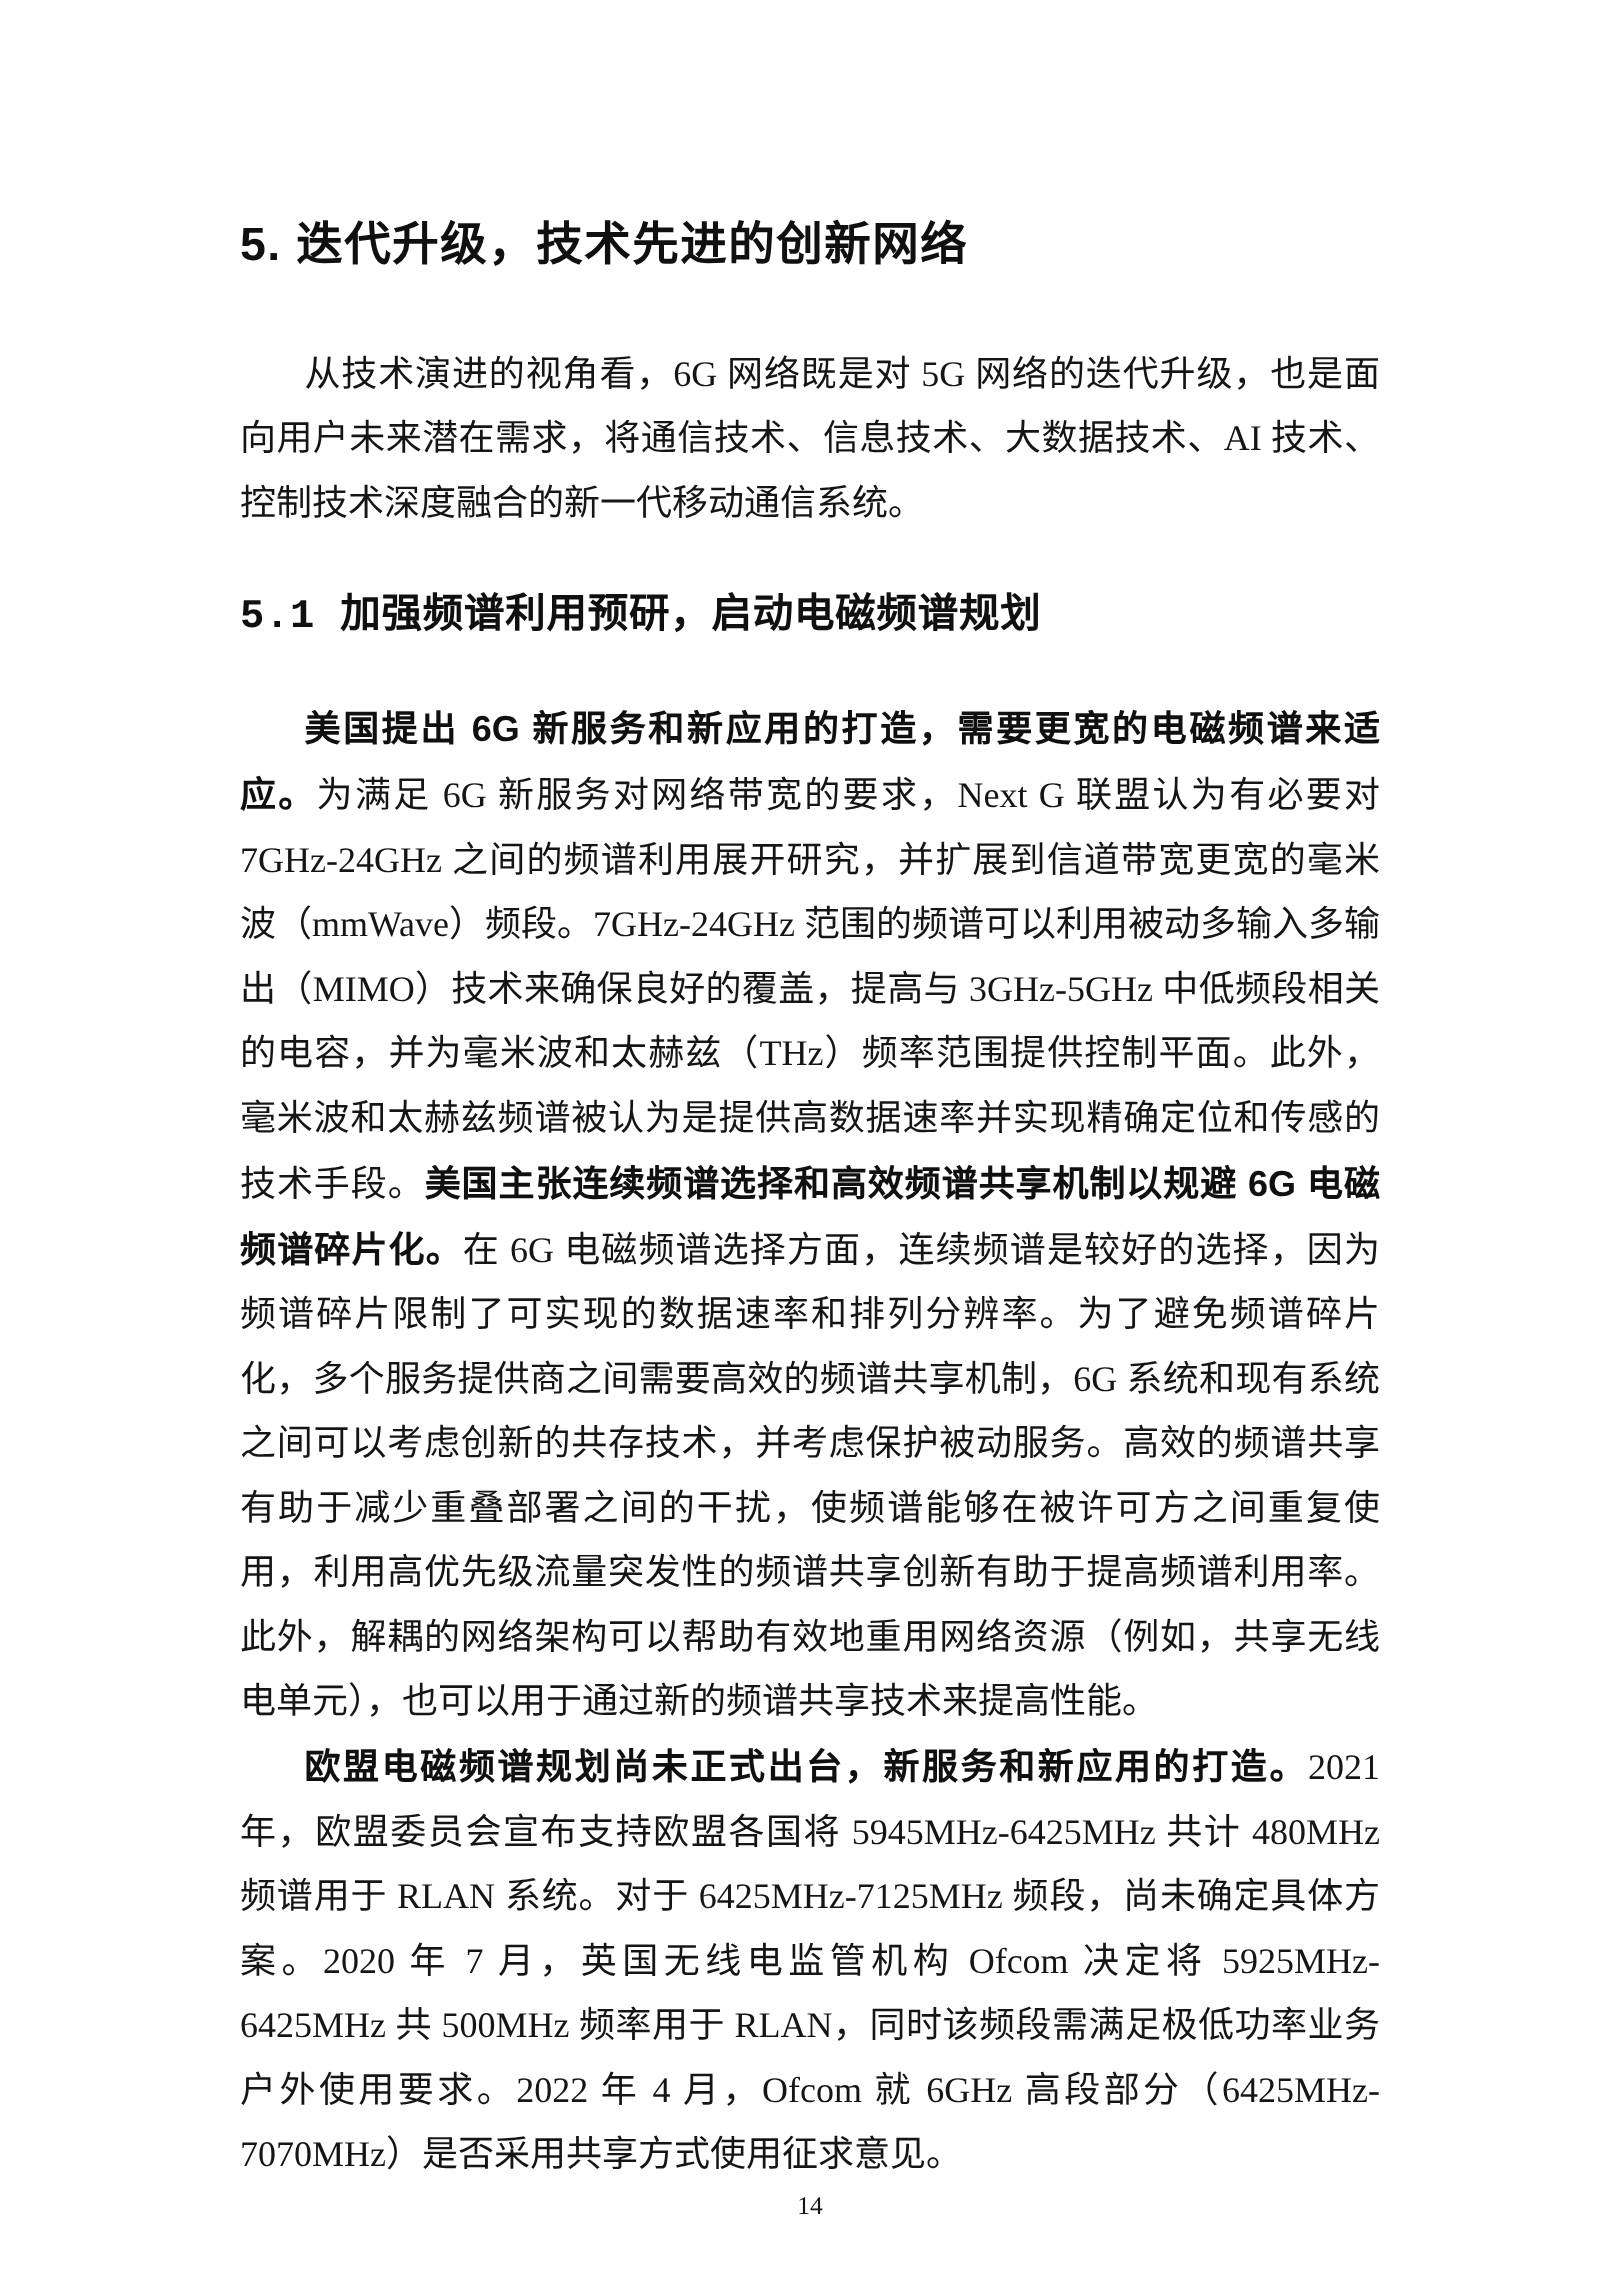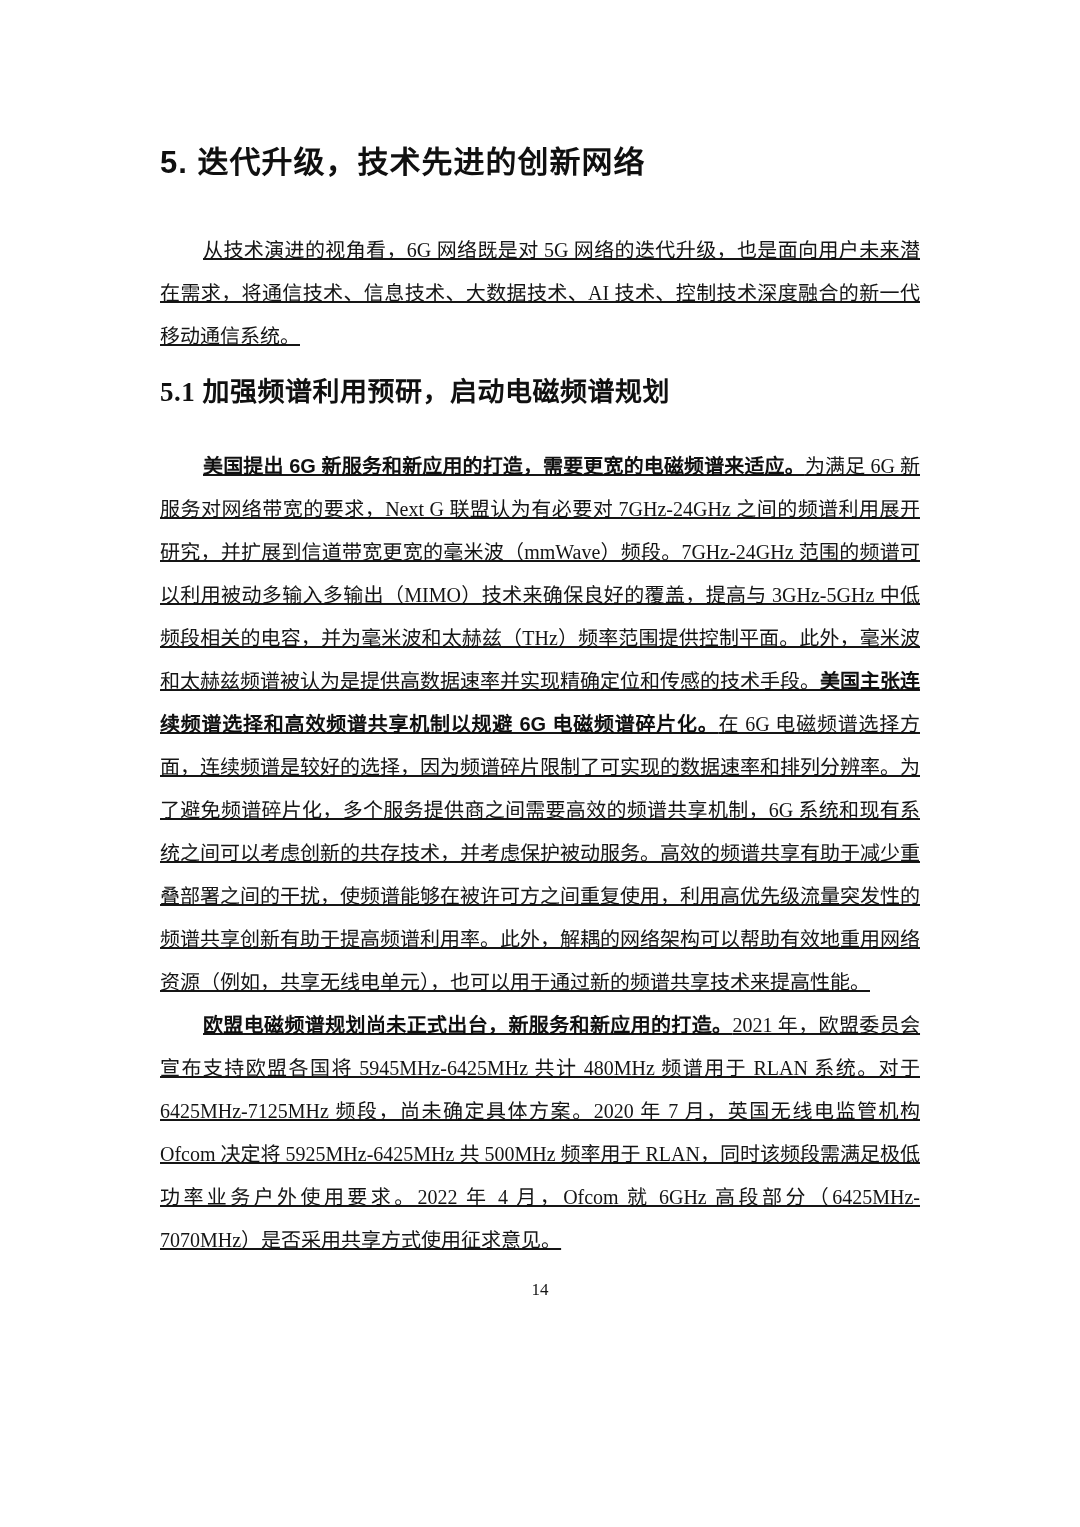--- a/index.html
+++ b/index.html
@@ -27,53 +27,51 @@
     font-family: "Liberation Sans", "DejaVu Sans", sans-serif;
     font-weight: bold;
     font-size: 31px;
     line-height: 38px;
     letter-spacing: 1px;
     color: #101010;
   }
   .body-para {
     margin: 0;
     font-family: "Liberation Serif", "DejaVu Serif", serif;
-    font-size: 20px;
+    font-size: 24px;
     line-height: 43px;
     text-align: justify;
     text-indent: 43px;
     color: #151515;
-    text-decoration: underline;
   }
   .para-intro {
     margin-top: 47px;
   }
   .subsection-title {
-    margin: 18px 0 0 0;
-    font-family: Liberation Serif, serif;
+    margin: 38px 0 0 0;
+    font-family: Liberation Mono, monospace;
     font-weight: bold;
     font-size: 27px;
     line-height: 33px;
     letter-spacing: 0.5px;
     color: #101010;
   }
   .para-us {
     margin-top: 36px;
   }
   .para-eu {
     margin-top: 0;
   }
   .body-para strong {
     font-family: "Liberation Sans", "DejaVu Sans", sans-serif;
     font-weight: bold;
     color: #101010;
     margin-top: 43px;
   }
   .page-number {
-    margin-top: 16px;
     text-align: center;
     font-family: "Liberation Serif", "DejaVu Serif", serif;
     font-size: 17px;
     line-height: 24px;
     color: #151515;
   }
 </style>
 </head>
 <body>
 

